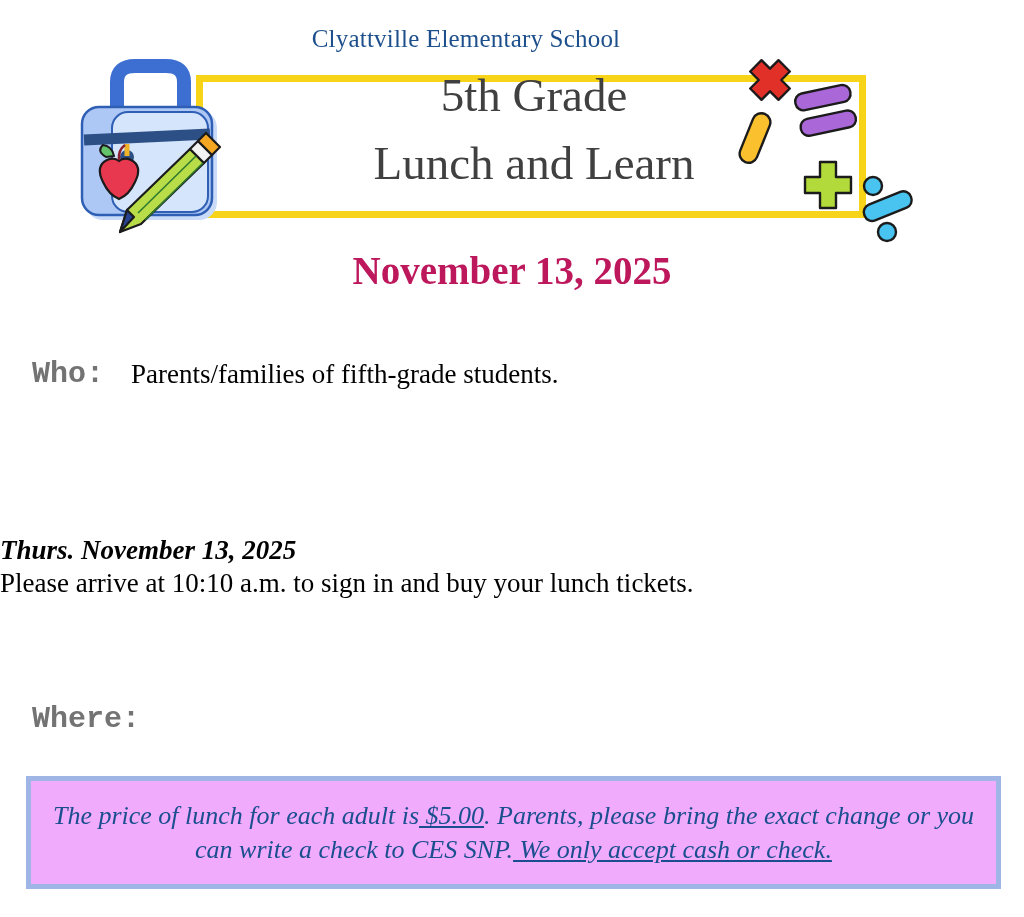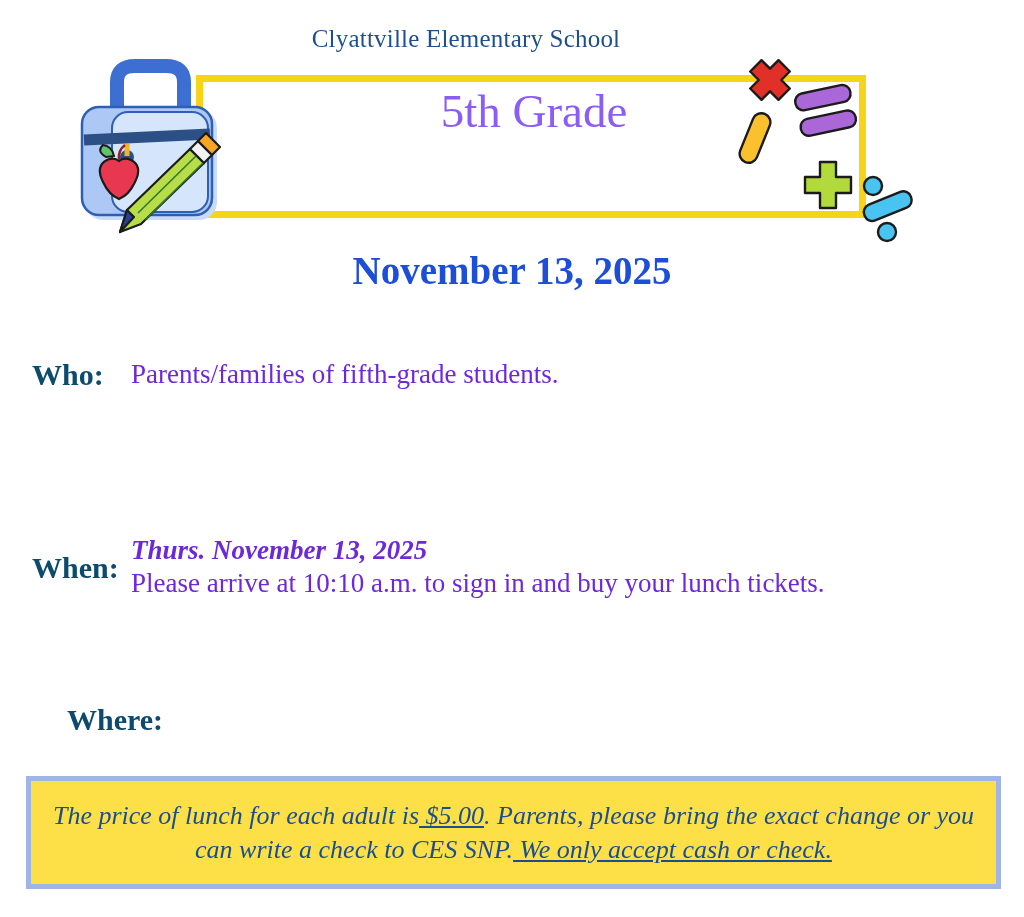--- a/index.html
+++ b/index.html
@@ -42,26 +42,26 @@
     left: 196px;
     top: 15px;
     width: 670px;
     height: 143px;
     border: 7px solid #f7d417;
     box-sizing: border-box;
   }
   .banner-title {
     position: absolute;
     left: 196px;
-    top: 18px;
+    top: 2px;
     width: 676px;
     text-align: center;
     font-size: 47px;
     line-height: 1.44;
-    color: #8b5cf6;
+    color: #404040;
   }
 
   
   .lunchbox {
     position: absolute;
     left: 60px;
     top: -8px;
     width: 180px;
     height: 190px;
   }
@@ -77,21 +77,21 @@
 
   
   .event-date {
     position: absolute;
     top: 248px;
     left: 0;
     width: 1024px;
     text-align: center;
     font-size: 39px;
     font-weight: bold;
-    color: #1d4ed8;
+    color: #be185d;
   }
 
   
   .details {
     position: absolute;
     left: 0;
     top: 345px;
     width: 1024px;
   }
   .detail-row {
@@ -99,53 +99,54 @@
     display: flex;
     align-items: center;
     margin-bottom: 8px;
   }
   .detail-label {
     width: 131px;
     padding-left: 32px;
     box-sizing: border-box;
     font-size: 30px;
     font-weight: bold;
-    color: #0c4a6e;
+    color: #737373;
     flex: none;
     line-height: 1.1;
+    font-family: Liberation Mono, monospace;
   }
   .detail-body {
     font-size: 27px;
     line-height: 1.22;
-    color: #6d28d9;
+    color: #000000;
     max-width: 840px;
   }
   .detail-body .emphasis {
     font-weight: bold;
     display: block;
     font-style: italic;
   }
   .row-who   { height: 58px; }
   .row-what  { height: 82px; }
   .row-when  { height: 132px; }
-  .row-where { margin-top: 46px; height: 80px; padding-left: 35px; }
+  .row-where { margin-top: 46px; height: 80px; }
 
   
   .notice-box {
     position: absolute;
     left: 26px;
     top: 776px;
     width: 975px;
     height: 113px;
     border: 5px solid #9fb5e5;
     box-sizing: border-box;
     display: flex;
     align-items: center;
     justify-content: center;
-    background: #fde047;
+    background: #f0abfc;
   }
   .notice-text {
     font-style: italic;
     font-size: 26px;
     line-height: 1.28;
     text-align: center;
     color: #1a4e8f;
     padding: 0 14px;
   }
   .notice-text .underline { text-decoration: underline; }
@@ -167,20 +168,21 @@
 <body>
 
 <div class="school-name">Clyattville Elementary School</div>
 
 <div class="banner">
 
   <div class="yellow-frame"></div>
 
   <div class="banner-title">
     <div>5th Grade</div>
+    <div>Lunch and Learn</div>
   </div>
 
   <div class="lunchbox">
     <svg viewBox="0 0 180 190" width="180" height="190">
 
       <path d="M57 62 L57 30 Q57 14 75 14 L106 14 Q124 14 124 30 L124 62" fill="none" stroke="#3c6fd1" stroke-width="14" stroke-linecap="round"></path>
 
       <rect x="25" y="58" width="132" height="110" rx="18" fill="#c9dbf8"></rect>
 
       <rect x="22" y="55" width="130" height="108" rx="17" fill="#aec8f5" stroke="#2f5fb5" stroke-width="2.5"></rect>
@@ -251,21 +253,20 @@
     <div class="detail-label">Who:</div>
     <div class="detail-body">
       <span>Parents/families of fifth-grade students.</span>
     </div>
   </div>
 
   <div class="detail-row row-what">
   </div>
 
   <div class="detail-row row-when">
-    <div class="detail-label">When:</div>
     <div class="detail-body">
       <span class="emphasis">Thurs. November 13, 2025</span>
       <span>Please arrive at 10:10 a.m. to sign in and buy your lunch tickets.</span>
     </div>
   </div>
 
   <div class="detail-row row-where">
     <div class="detail-label">Where:</div>
   </div>
 </div>

